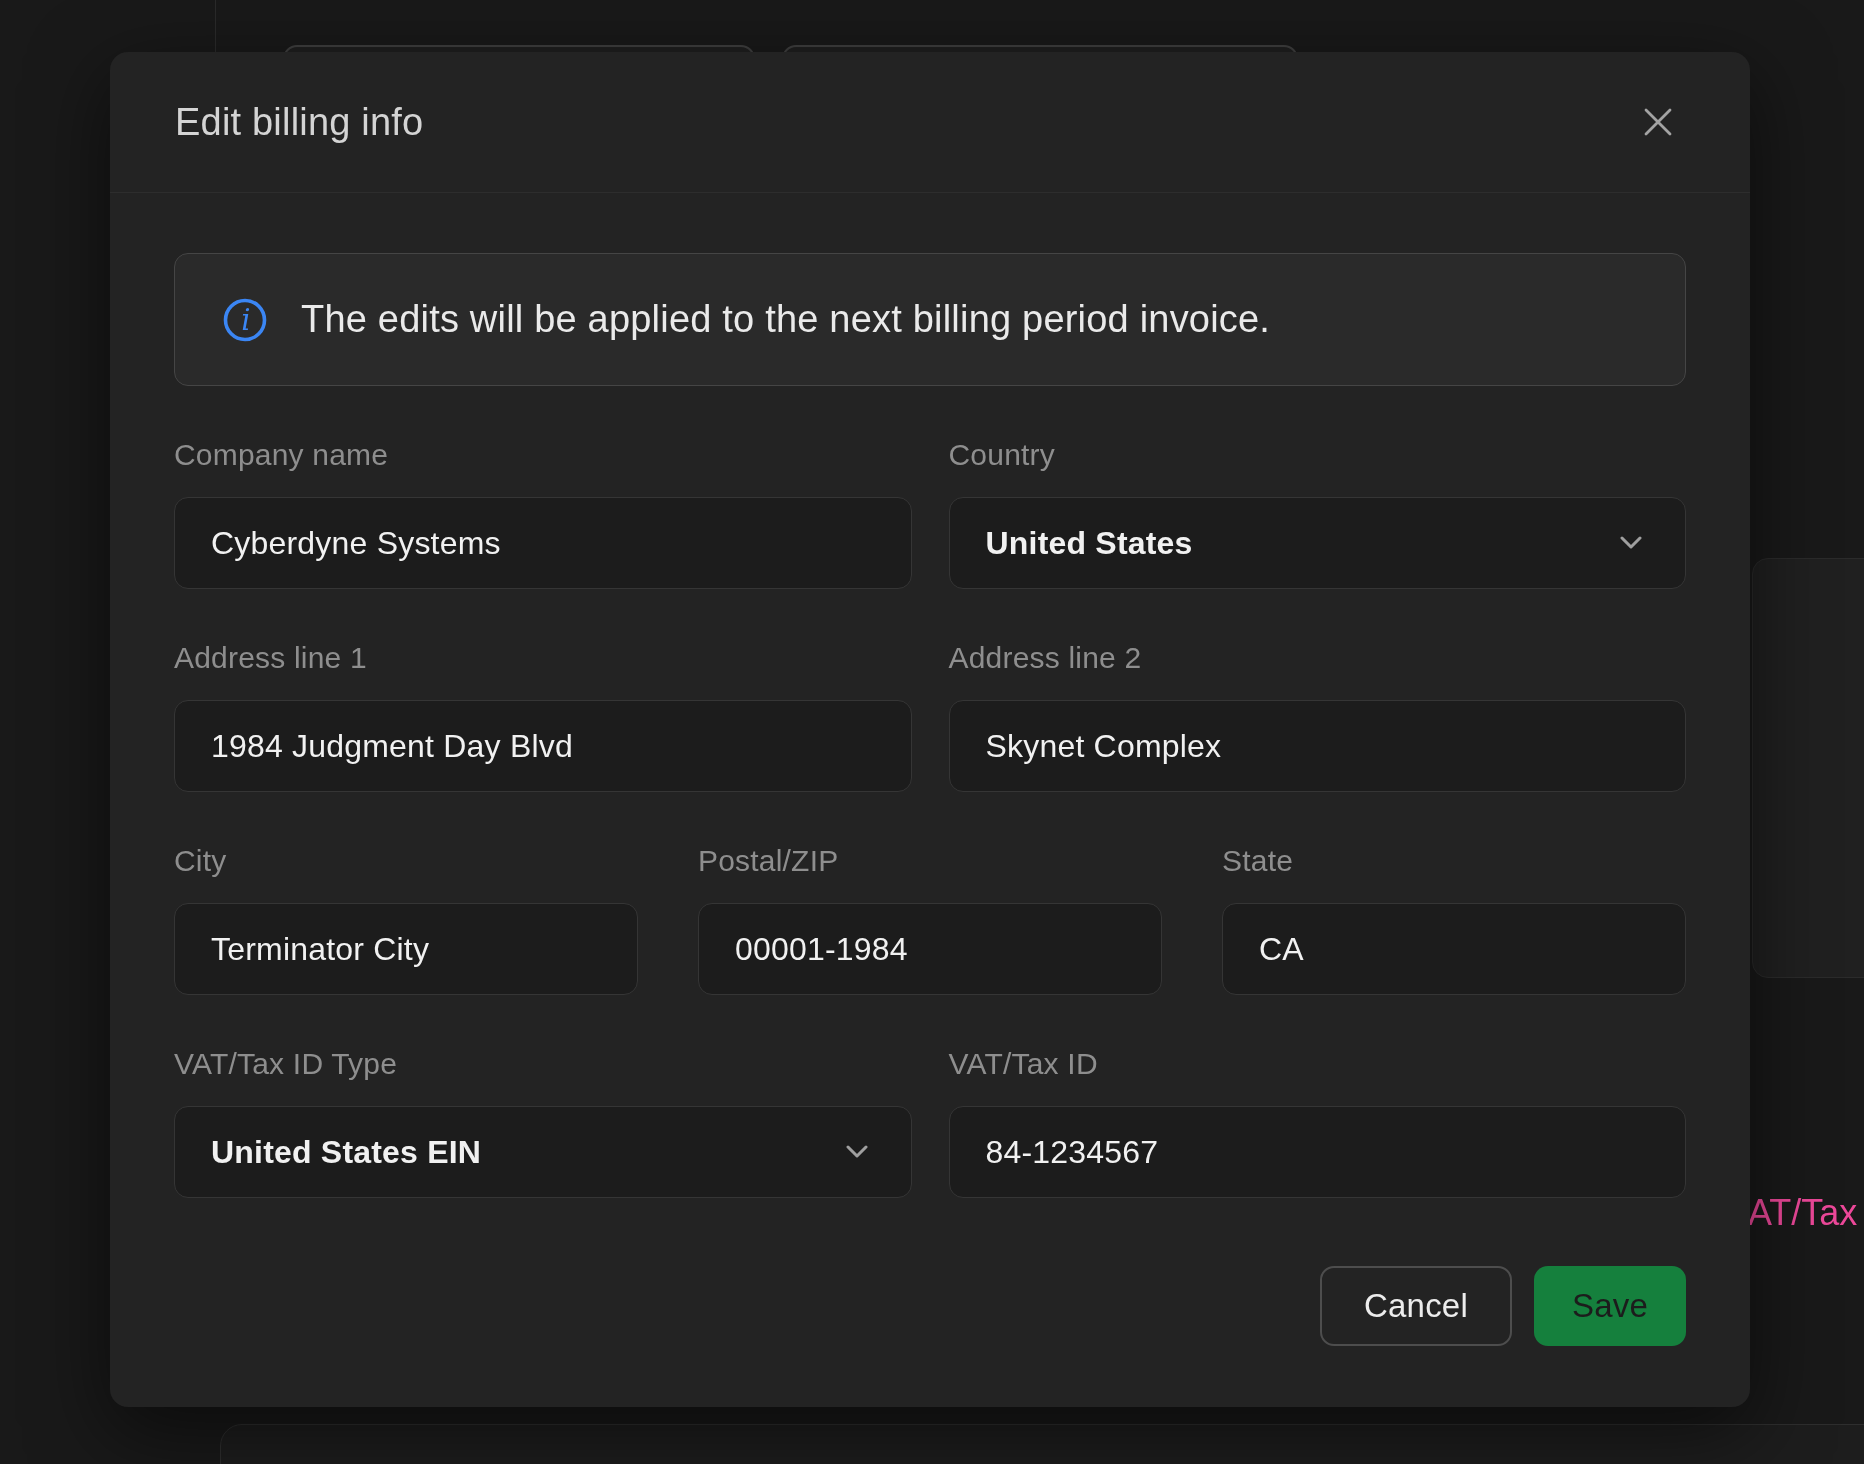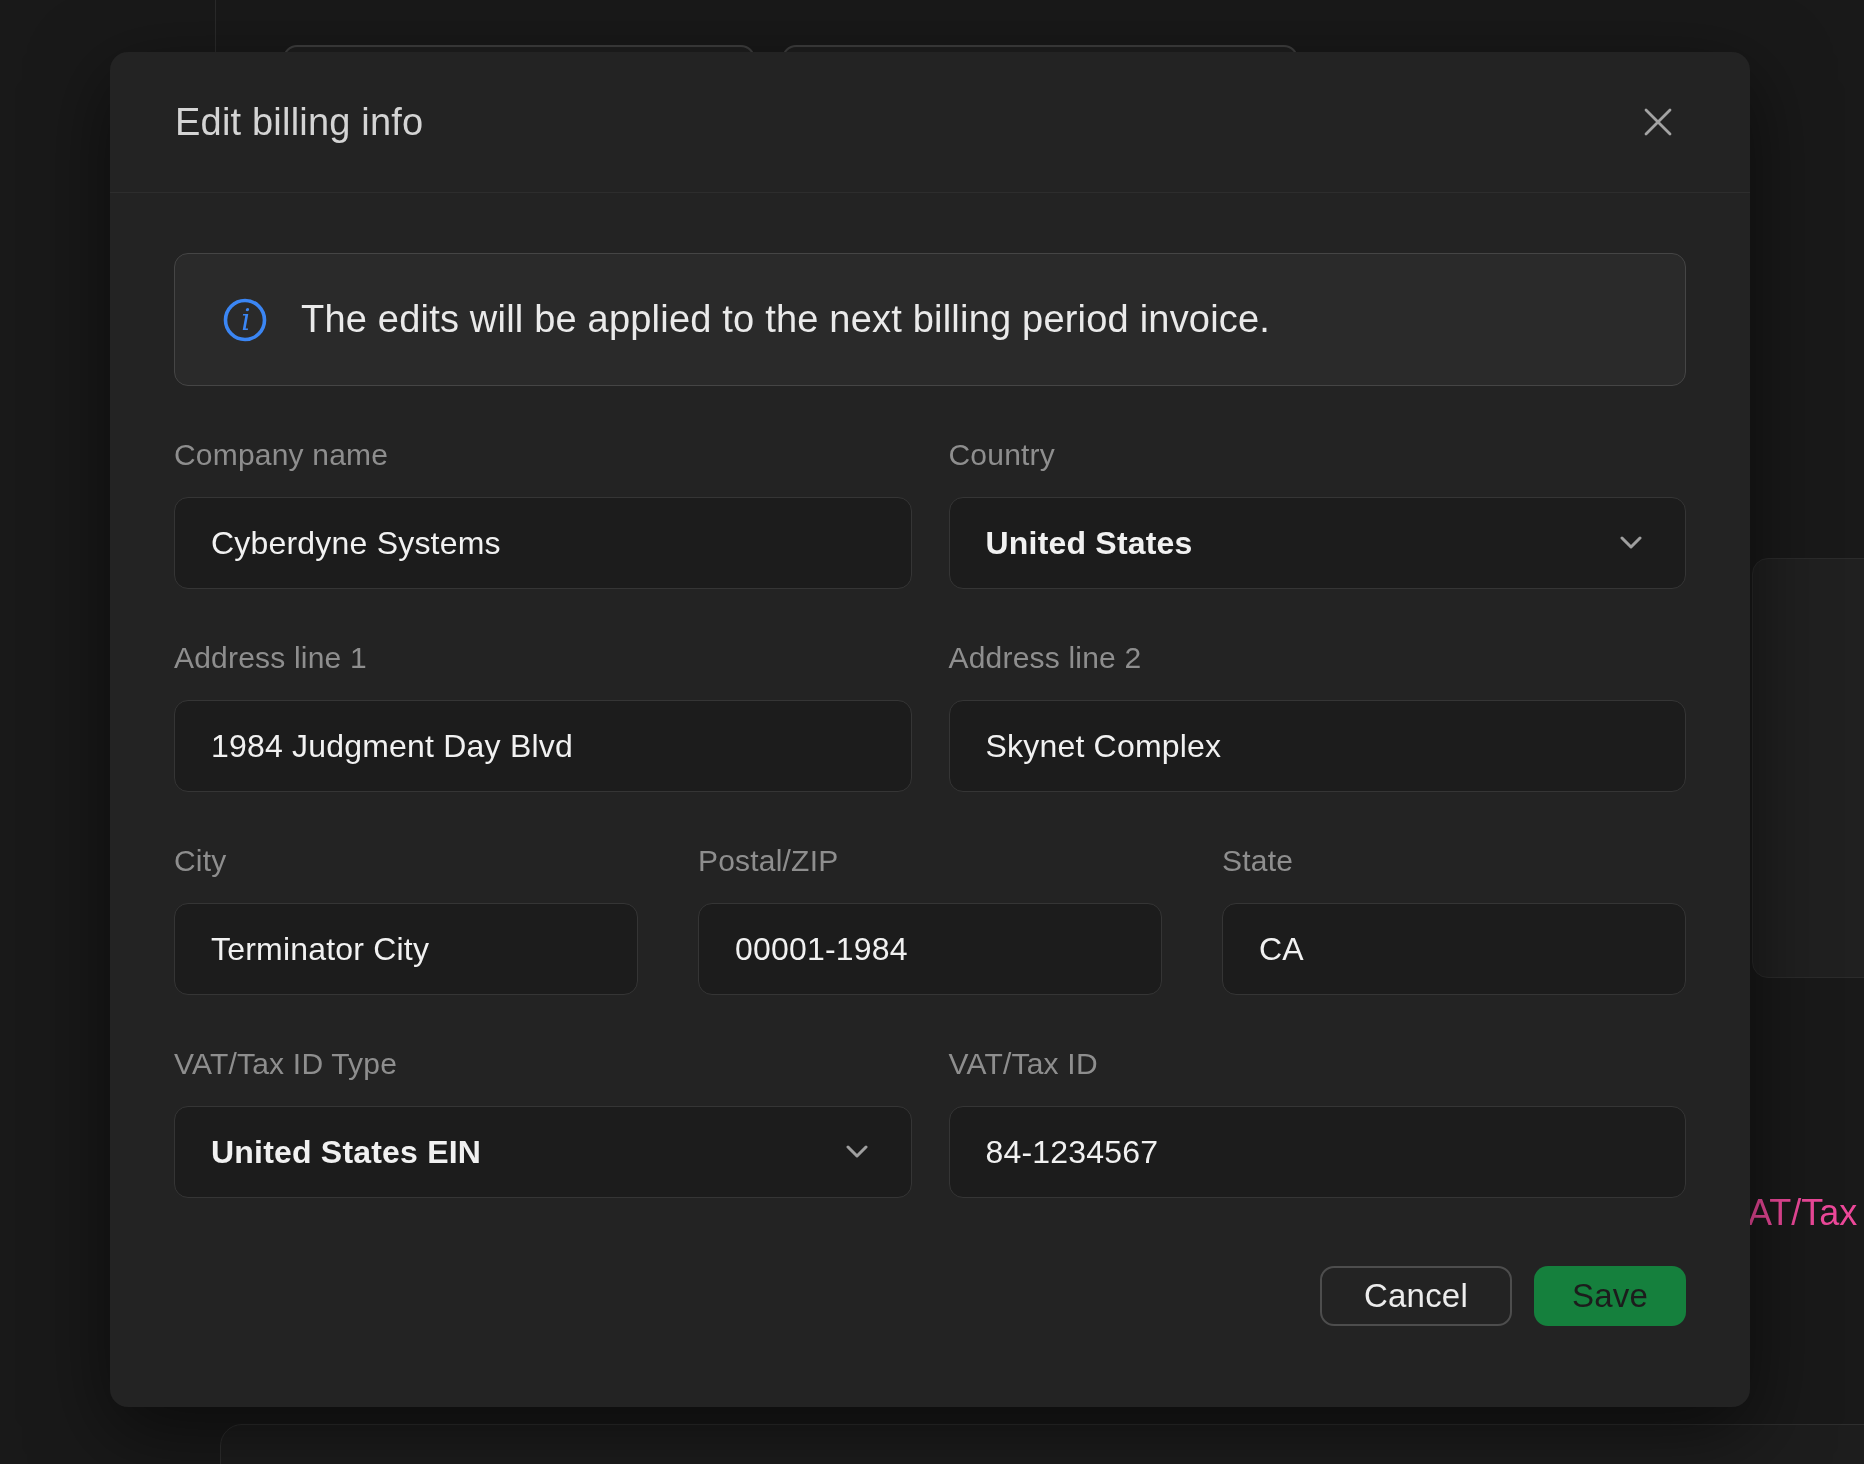--- a/index.html
+++ b/index.html
@@ -89,21 +89,21 @@
     display: flex; align-items: center; justify-content: space-between;
     cursor: pointer; padding-right: 42px; font-weight: bold;
   }
 
   
   .footer {
     margin-top: 68px;
     display: flex; justify-content: flex-end; align-items: center; gap: 22px;
   }
   .btn {
-    height: 60px; border-radius: 14px; font-size: 33px; letter-spacing: .2px;
+    height: 80px; border-radius: 14px; font-size: 33px; letter-spacing: .2px;
     display: flex; align-items: center; justify-content: center;
     cursor: pointer;
     font-family: "Liberation Sans", "DejaVu Sans", sans-serif;
   }
   .btn-cancel {
     background: transparent; border: 2px solid #4d4d4d; color: #ececec;
     padding: 0 42px; font-weight: 400;
   }
   .btn-save {
     background: #15803d; border: none; color: #1c1c1c;

